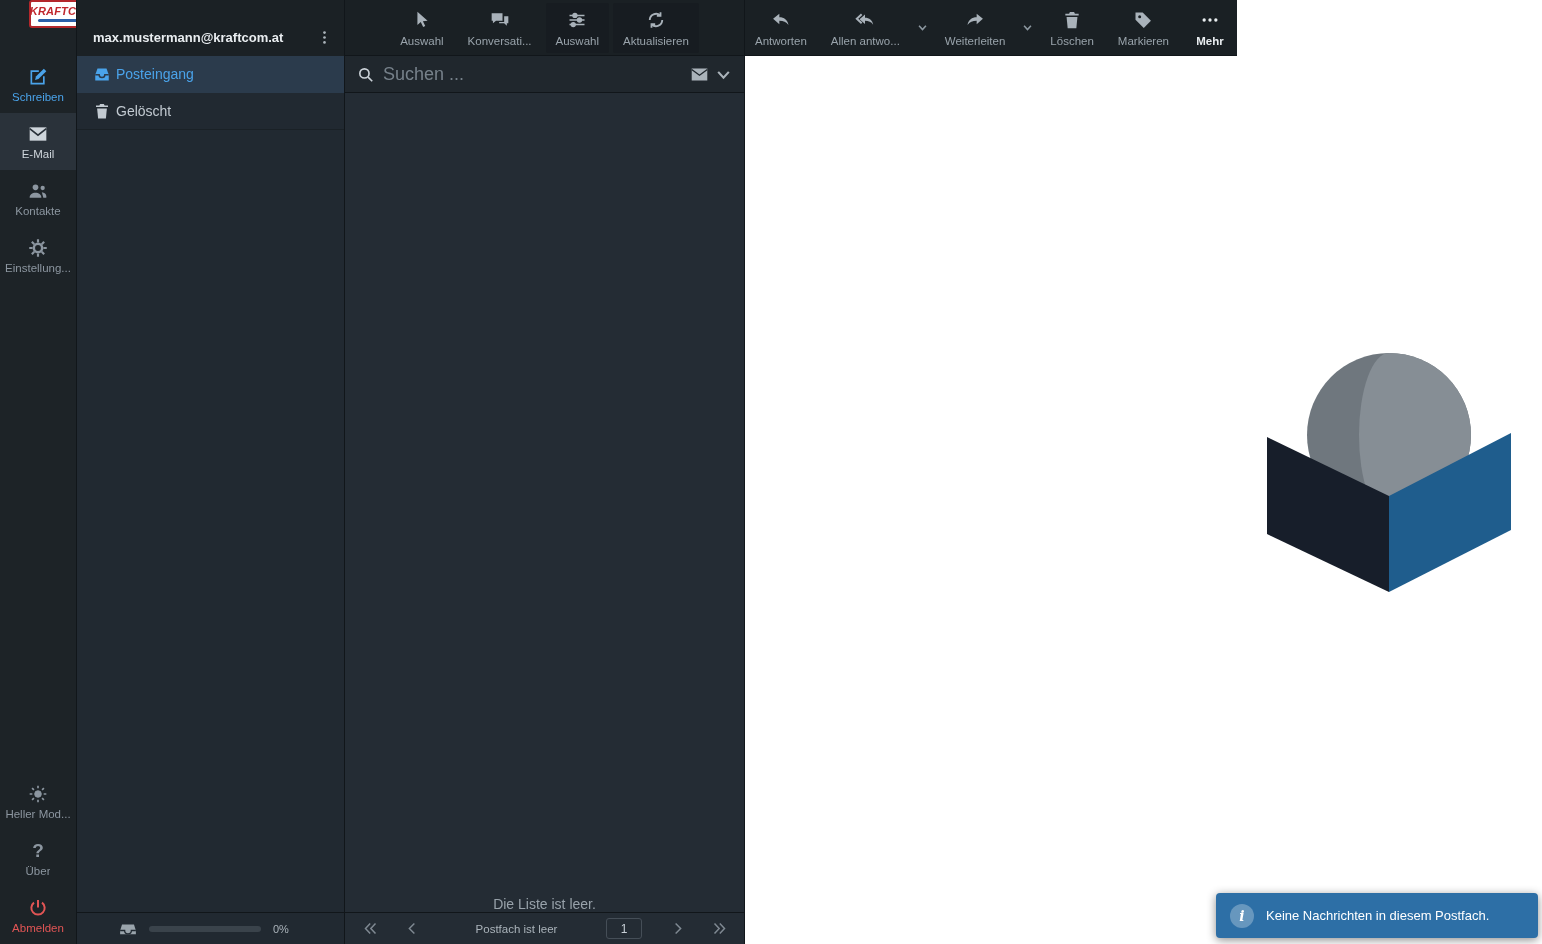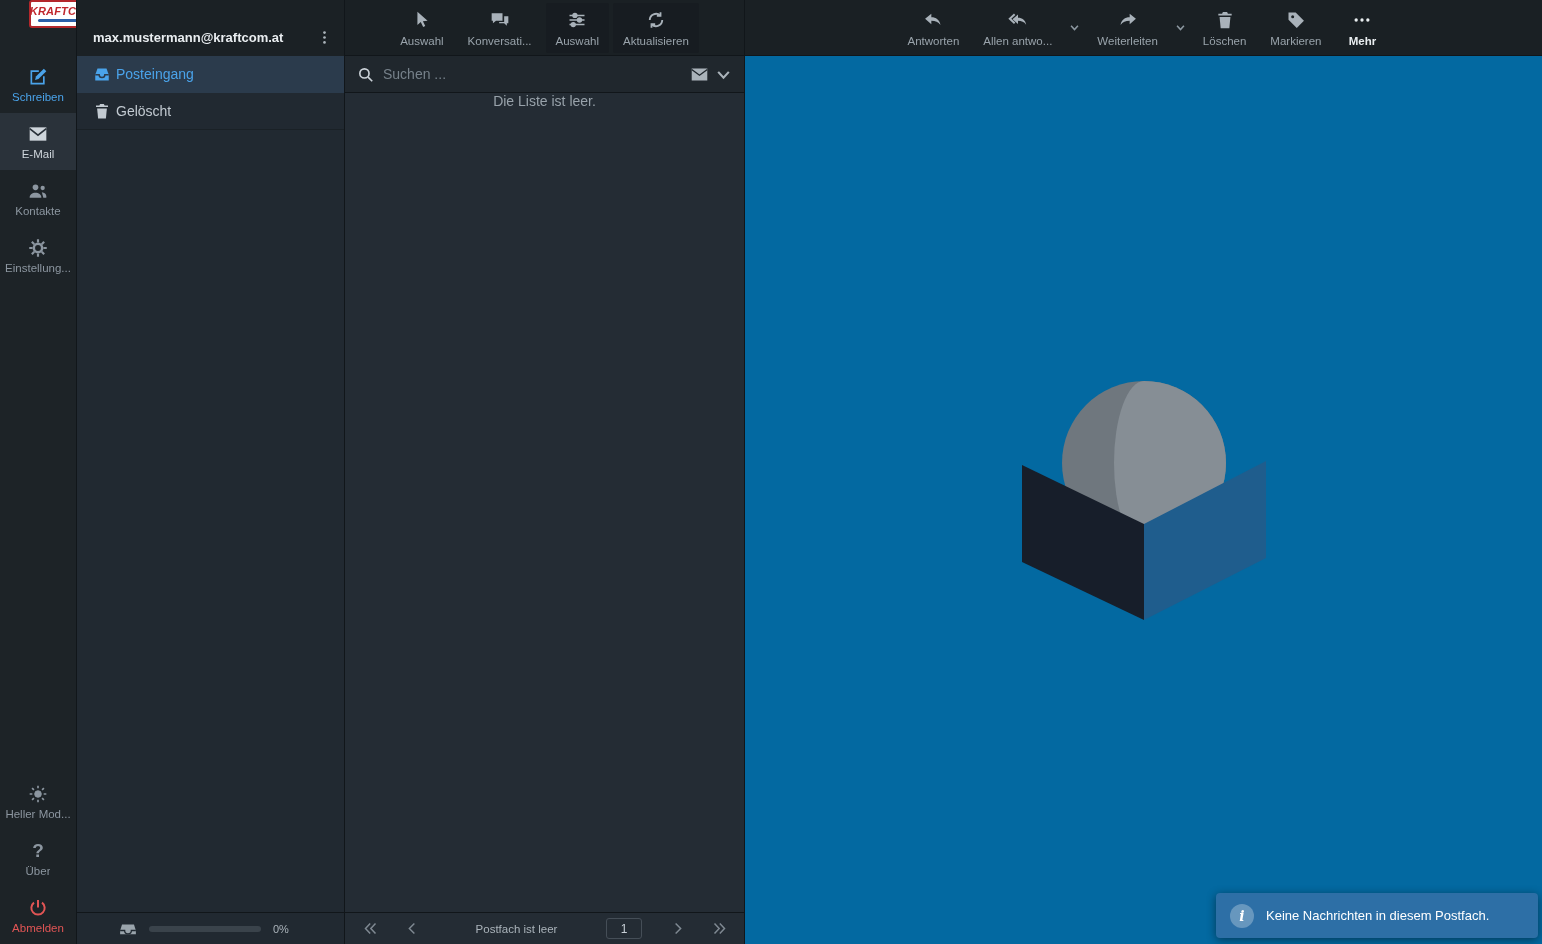--- a/index.html
+++ b/index.html
@@ -102,46 +102,46 @@
   .caret-btn svg { width: 11px; height: 11px; }
 
   .searchbar {
     height: 37px; flex: 0 0 37px; background: #20272d;
     border-bottom: 1px solid #11161a;
     display: flex; align-items: center; gap: 9px; padding: 0 12px;
   }
   .searchbar .sicon svg { width: 17px; height: 17px; color: #ccd3d9; }
   .search-input {
     flex: 1; background: transparent; border: none; outline: none;
-    color: #c7cfd6; font-size: 14px; font-family: "Liberation Sans", sans-serif;
+    color: #c7cfd6; font-size: 18px; font-family: "Liberation Sans", sans-serif;
   }
   .search-input::placeholder { color: #76818a; }
   .search-scope { display: flex; align-items: center; gap: 7px; color: #aab3ba; }
   .search-scope svg { display: block; }
 
-  .list-body { flex: 1; display: flex; align-items: flex-start; justify-content: center; }
+  .list-body { flex: 1; display: flex; align-items: flex-end; justify-content: center; }
   .empty-text { color: #98a2aa; font-size: 14px; }
 
   .list-footer {
     height: 32px; flex: 0 0 32px; border-top: 1px solid #11161a;
     display: flex; align-items: center; gap: 12px; padding: 0 10px;
     color: #7f8992;
   }
   .pg-btn { width: 30px; height: 26px; display: flex; align-items: center; justify-content: center; color: #7f8992; }
   .pg-btn svg { width: 15px; height: 15px; }
   .pg-status { flex: 1; text-align: center; font-size: 11.5px; color: #aab3ba; }
   .page-input {
     width: 36px; height: 21px; margin-right: 8px;
     background: transparent; border: 1px solid #454e57; border-radius: 3px;
     color: #c7cfd6; text-align: center; font-size: 12px; outline: none;
     font-family: "Liberation Sans", sans-serif;
   }
 
   
-  .mail-col { flex: 1; display: flex; flex-direction: column; background: #0369a1; position: relative; }
+  .mail-col { flex: 1; display: flex; flex-direction: row; background: #ffffff; position: relative; }
   .mail-body { flex: 1; display: flex; align-items: center; justify-content: center; }
 
   .toast {
     position: absolute; right: 4px; bottom: 6px;
     width: 322px; height: 45px; border-radius: 4px;
     background: #2d6fa6; color: #ffffff;
     display: flex; align-items: center; gap: 12px; padding: 0 14px;
     box-shadow: 0 2px 10px rgba(0,0,0,.45);
     font-size: 13px;
   }

